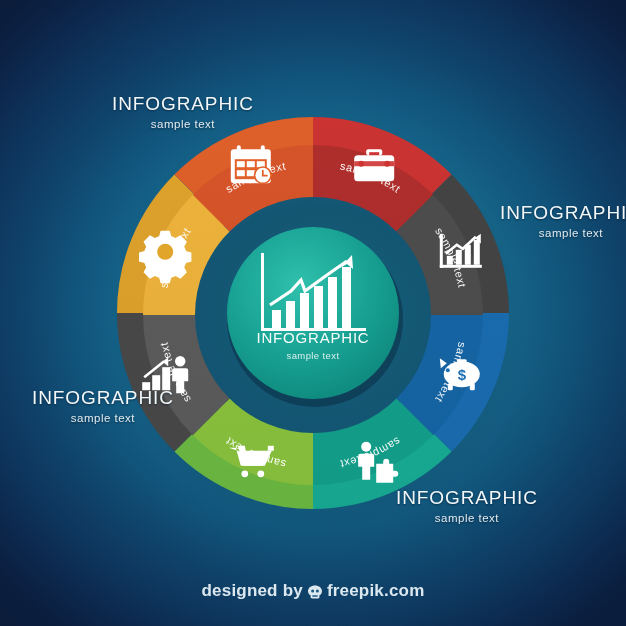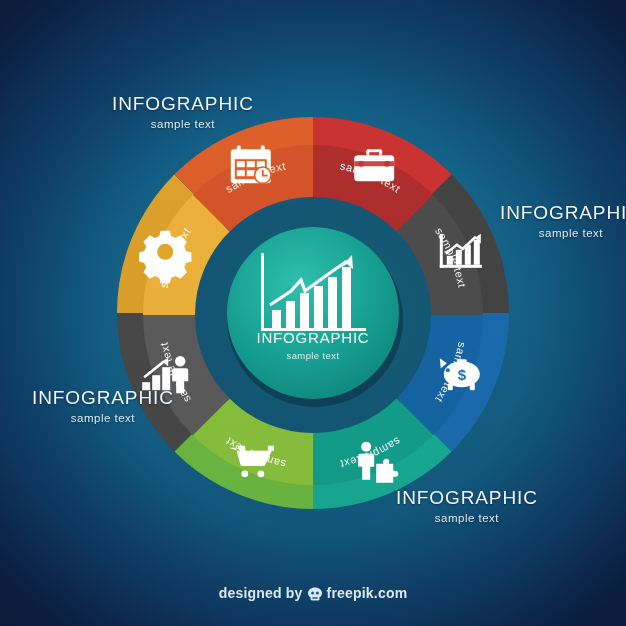--- a/index.html
+++ b/index.html
@@ -112,21 +112,21 @@
   }
 
   
   #credit {
     position: absolute;
     left: 0;
     right: 0;
     bottom: 22px;
     text-align: center;
     color: #dbe8ef;
-    font-size: 14px;
+    font-size: 17px;
     letter-spacing: 0.2px;
   }
   #credit .by { font-weight: bold; }
   #credit .site { font-weight: bold; }
   #credit .fp-logo {
     display: inline-block;
     vertical-align: -3px;
     margin: 0 4px;
   }
 </style>

